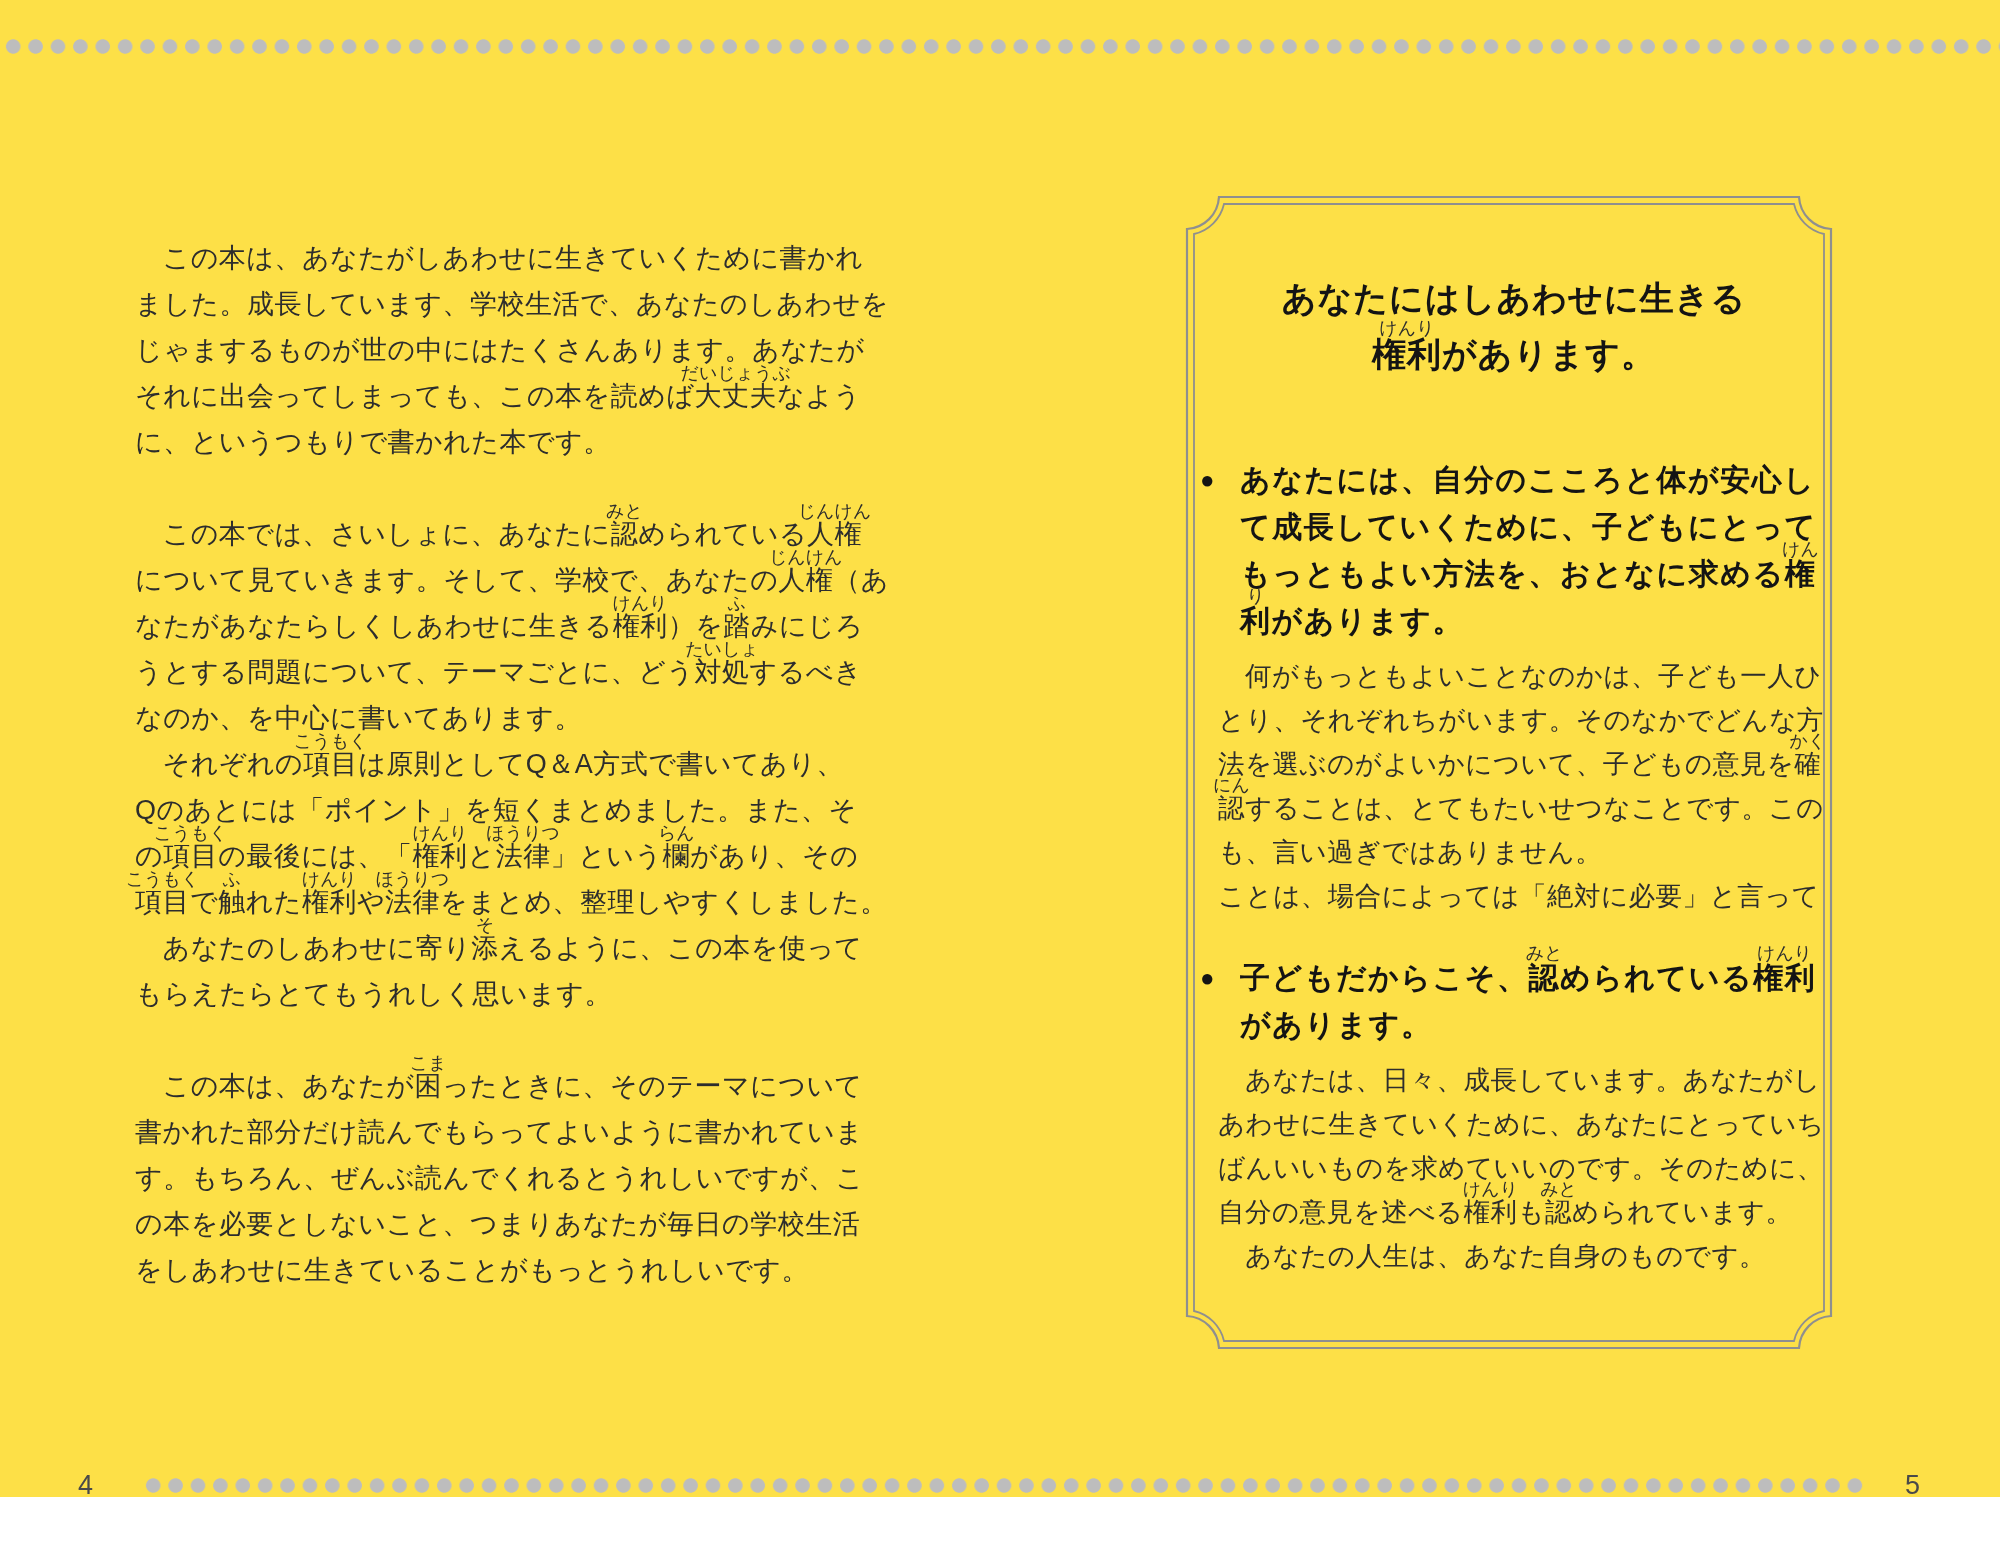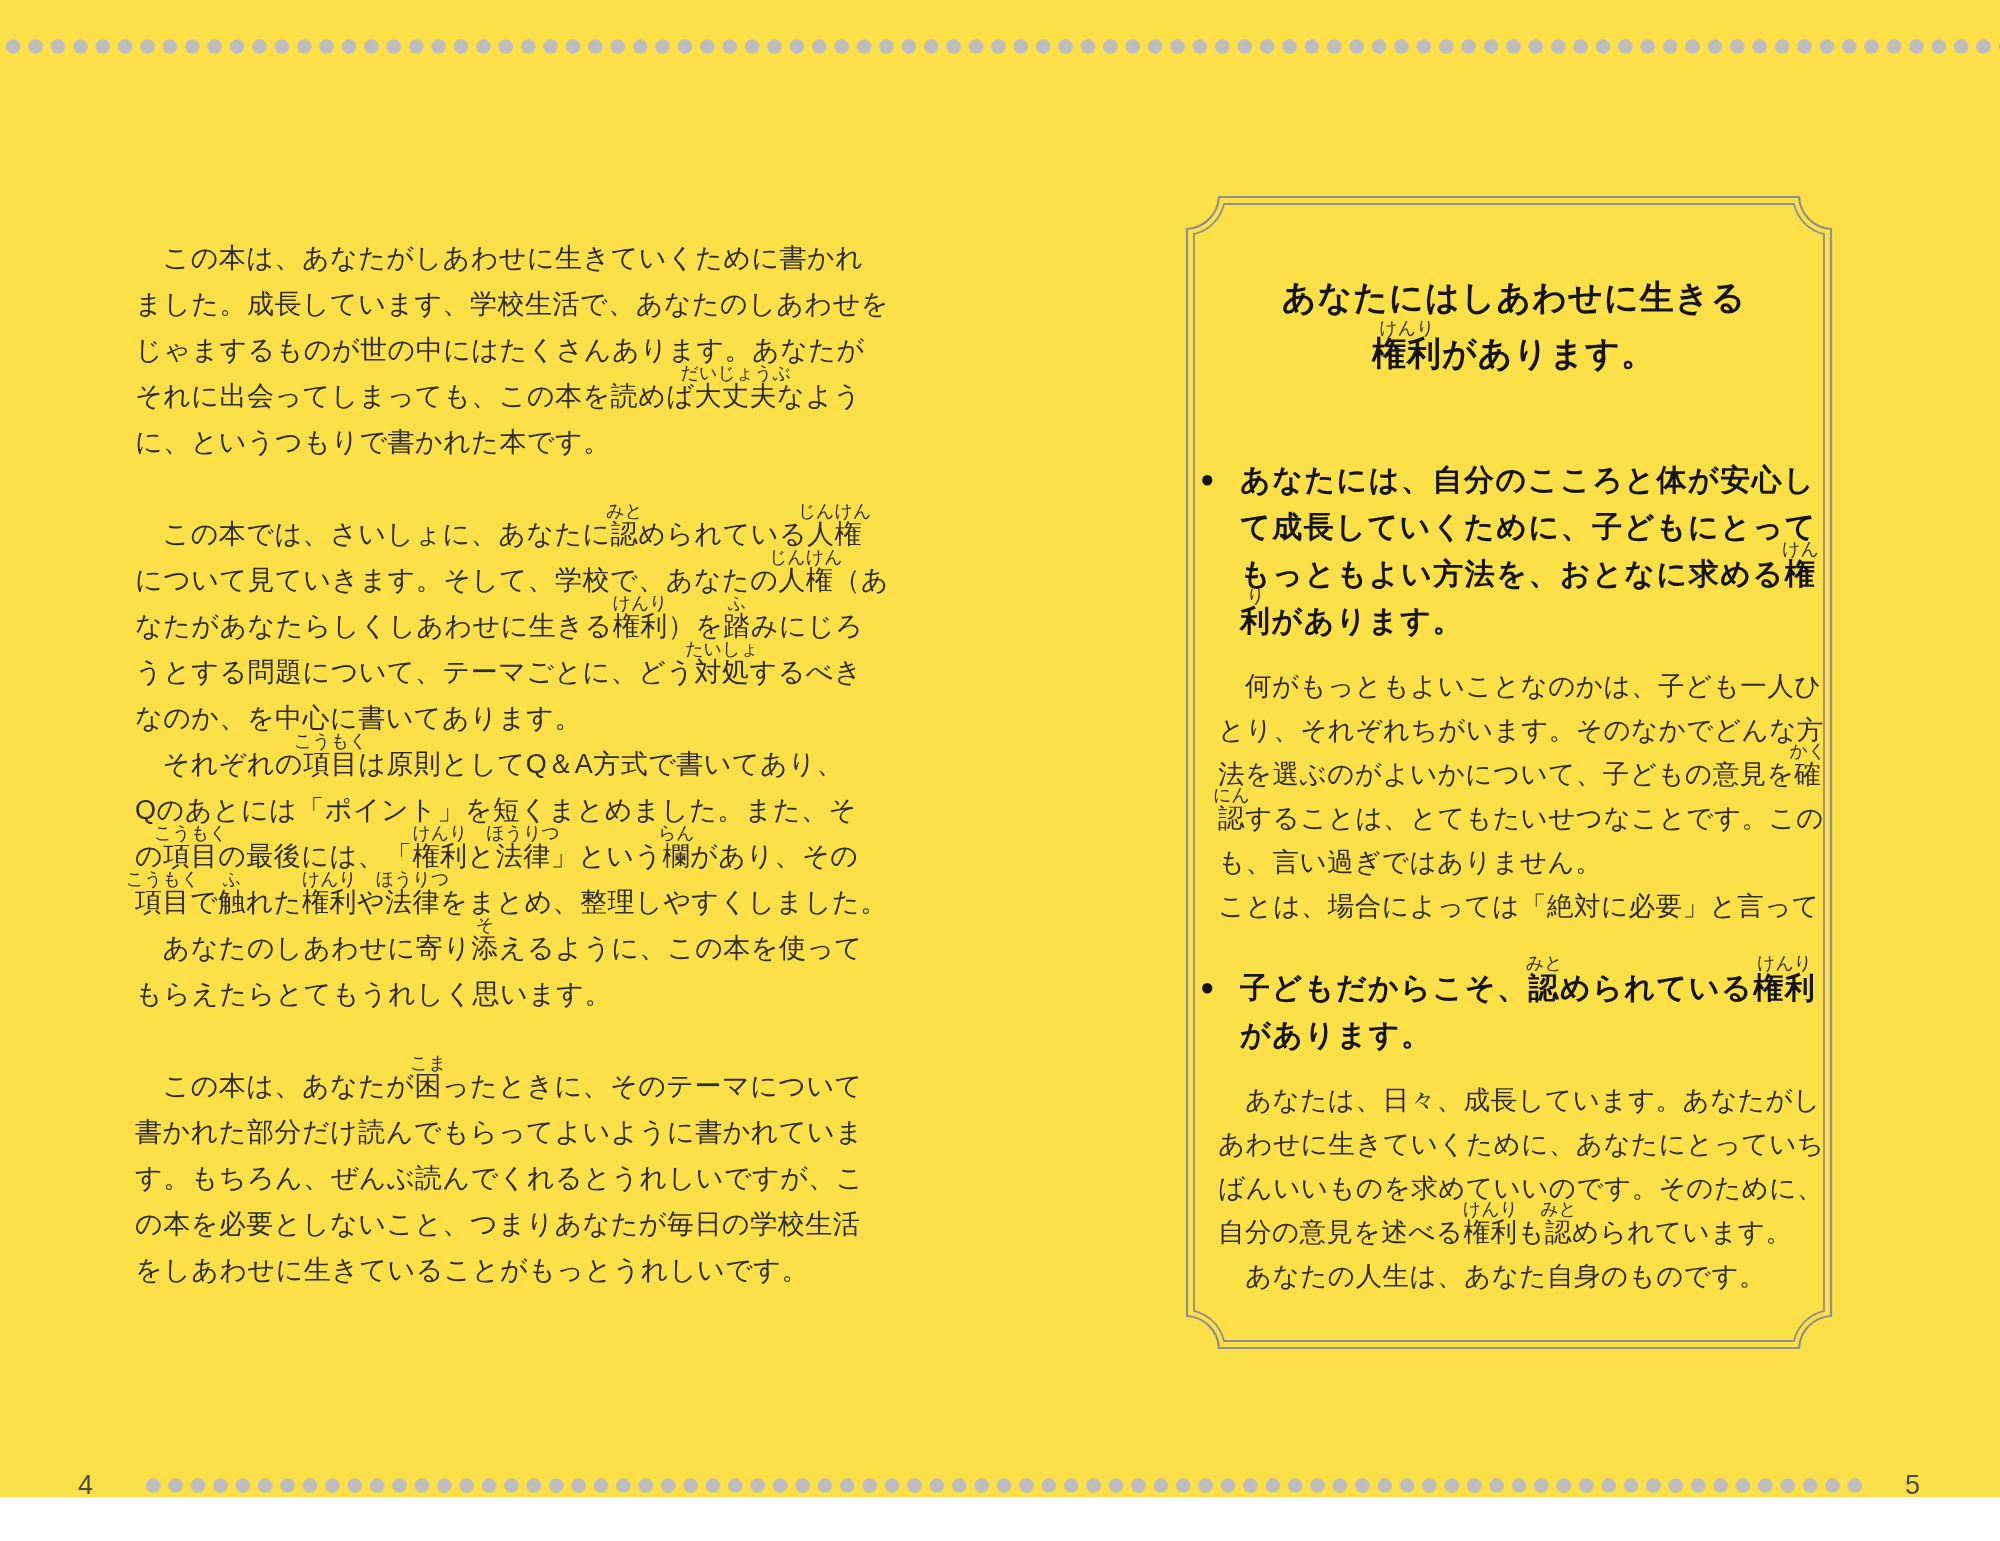--- a/index.html
+++ b/index.html
@@ -29,31 +29,31 @@
   .para.gap{margin-top:46px;}
   .line{position:relative;white-space:nowrap;}
 
   
   .rb{position:relative;}
   .rt{position:absolute;left:50%;top:-14px;transform:translateX(-50%);
     font-size:18px;line-height:13px;letter-spacing:0;font-weight:normal;
     color:var(--text-color);white-space:nowrap;}
 
   
-  .right-box{position:absolute;left:1185px;top:195px;width:648px;height:1155px;font-family:Liberation Serif, serif;}
+  .right-box{position:absolute;left:1185px;top:195px;width:648px;height:1155px;}
   .frame{position:absolute;left:0;top:0;}
   .box-content{position:absolute;left:0;top:0;width:648px;height:1155px;
     padding:75px 23px 0 33px;color:var(--text-color);}
   .box-title{font-size:34px;line-height:56px;font-weight:bold;letter-spacing:1px;
     text-align:center;color:var(--strong-color);margin-bottom:74px;}
   .box-title .rt{top:-13px;}
   .section.bullet{margin-left:22px;font-size:30px;line-height:47px;font-weight:bold;
     letter-spacing:1.5px;color:var(--strong-color);}
   .section.body{font-size:26.5px;line-height:44px;letter-spacing:0.5px;}
-  .section.bullet + .section.body{margin-top:20px;}
+  .section.bullet + .section.body{margin-top:10px;}
   .section.body + .section.bullet{margin-top:36px;}
   .bullet-marker{position:absolute;left:-40px;top:0;font-size:24px;}
 </style>
 </head>
 <body>
 
 <div class="sheet">
 
   <div class="dots dots-top"></div>
 

